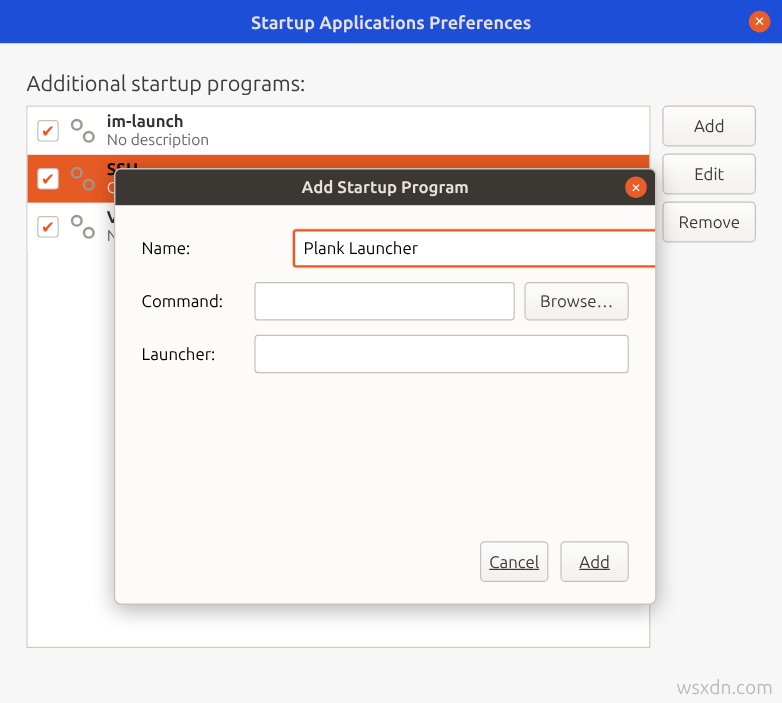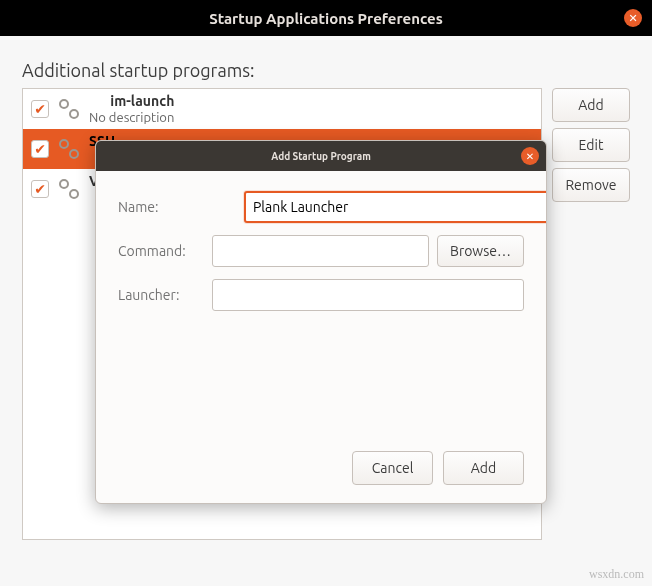--- a/index.html
+++ b/index.html
@@ -1,64 +1,64 @@
 <!DOCTYPE html>
 <html><head>
   <meta charset="utf-8">
   <style>
     * { box-sizing: border-box; margin: 0; padding: 0; font-family: Ubuntu, "Segoe UI", sans-serif; }
     body { background: #f5f5f5; width: 652px; height: 586px; overflow: hidden; position: relative; }
     
     .main-window { width: 652px; height: 586px; background: #f7f7f7; }
-    .main-titlebar { height: 36px; background: #000000; display: flex; align-items: center; justify-content: center; position: relative; }
+    .main-titlebar { height: 36px; background: #1d4ed8; display: flex; align-items: center; justify-content: center; position: relative; }
     .main-title { color: #e7e1dc; font-size: 15px; font-weight: bold; }
     .main-close { position: absolute; right: 10px; top: 9px; width: 18px; height: 18px; border-radius: 50%; background: #e85d29; display: flex; align-items: center; justify-content: center; color: #fff; font-size: 11px; cursor: pointer; }
     
     .main-body { padding: 24px 22px; }
     .section-label { color: #3c3c3c; font-size: 18px; margin-bottom: 8px; }
     
     .list-area { display: flex; gap: 10px; }
     .list-box { flex: 1; border: 1px solid #cfc9c3; background: #fff; height: 452px; }
     .list-row { display: flex; align-items: center; padding: 6px 8px; gap: 8px; height: 40px; }
     .list-row.default { background: #fff; }
     .list-row.selected { background: #e65a23; color: #fff; }
     .list-row.selected .row-sub { color: rgba(255,255,255,0.85); }
     .row-check { width: 18px; height: 18px; border: 1px solid #c7c0ba; border-radius: 3px; background: #fff; display: flex; align-items: center; justify-content: center; color: #e65a23; font-size: 14px; }
     .row-icon { width: 24px; height: 24px; position: relative; }
     .gear { width: 10px; height: 10px; border: 2px solid #9b9791; border-radius: 50%; position: absolute; }
     .gear.g1 { top: 2px; left: 2px; }
     .gear.g2 { bottom: 2px; right: 2px; }
-    .row-text { display: flex; flex-direction: column; line-height: 1.2; align-items: flex-end; }
+    .row-text { display: flex; flex-direction: column; line-height: 1.2; }
     .row-title { font-weight: bold; font-size: 14px; color: #333; }
     .list-row.selected .row-title { color: #000000; }
     .row-sub { font-size: 13px; color: #666; }
     
     .side-buttons { display: flex; flex-direction: column; gap: 6px; }
     .btn { border: 1px solid #c7c0ba; background: linear-gradient(#fdfdfd, #f3f0ed); border-radius: 4px; padding: 8px 0; width: 78px; font-size: 14px; color: #3c3c3c; cursor: pointer; text-align: center; }
     
     .footer { position: absolute; bottom: 16px; right: 22px; }
     .footer .btn { padding: 8px 20px; width: auto; }
     
     
     .modal { position: absolute; top: 140px; left: 95px; width: 452px; background: #fcfbfa; border: 1px solid #c7c0ba; border-radius: 6px; box-shadow: 0 4px 18px rgba(0,0,0,0.3); overflow: hidden; }
     .modal-titlebar { height: 30px; background: #3b3733; display: flex; align-items: center; justify-content: center; position: relative; }
-    .modal-title { color: #e7e1dc; font-size: 10px; font-weight: bold; }
+    .modal-title { color: #e7e1dc; font-size: 14px; font-weight: bold; }
     .modal-close { position: absolute; right: 7px; top: 6px; width: 18px; height: 18px; border-radius: 50%; background: #e85d29; display: flex; align-items: center; justify-content: center; color: #fff; font-size: 10px; cursor: pointer; }
     .modal-body { padding: 20px 22px 18px; }
     .form-grid { display: grid; grid-template-columns: 86px 1fr auto; gap: 12px 8px; align-items: center; }
-    .form-label { font-size: 14px; color: #737373; }
+    .form-label { font-size: 14px; color: #000000; }
     .form-input { border: 1px solid #c7c0ba; border-radius: 3px; padding: 7px 8px; font-size: 14px; width: 100%; background: #fff; outline: none; }
     .form-input.focused { border: 2px solid #e65a23; padding: 6px 7px; }
     .form-input.name-focused { box-shadow: 0 0 0 1px rgba(230,90,35,0.15); margin-left: 32px; }
     .span2 { grid-column: 2 / span 2; }
     .browse-btn { border: 1px solid #c7c0ba; background: linear-gradient(#fdfdfd,#f3f0ed); border-radius: 4px; padding: 7px 12px; font-size: 14px; color: #3c3c3c; cursor: pointer; }
     .modal-actions { display: flex; justify-content: flex-end; gap: 10px; margin-top: 140px; }
-    .modal-actions .btn { width: 81px; }
+    .modal-actions .btn { width: 57px; text-decoration: underline; }
     
-    .watermark { position: absolute; bottom: 4px; right: 8px; font-size: 12px; color: #bbb; font-family: Liberation Serif, serif; }
+    .watermark { position: absolute; bottom: 4px; right: 8px; font-size: 16px; color: #bbb; }
   </style>
 </head>
 <body>
 
 <div class="main-window">
   <div class="main-titlebar">
     <div class="main-title">Startup Applications Preferences</div>
     <div class="main-close">
       <span>✕</span>
     </div>

